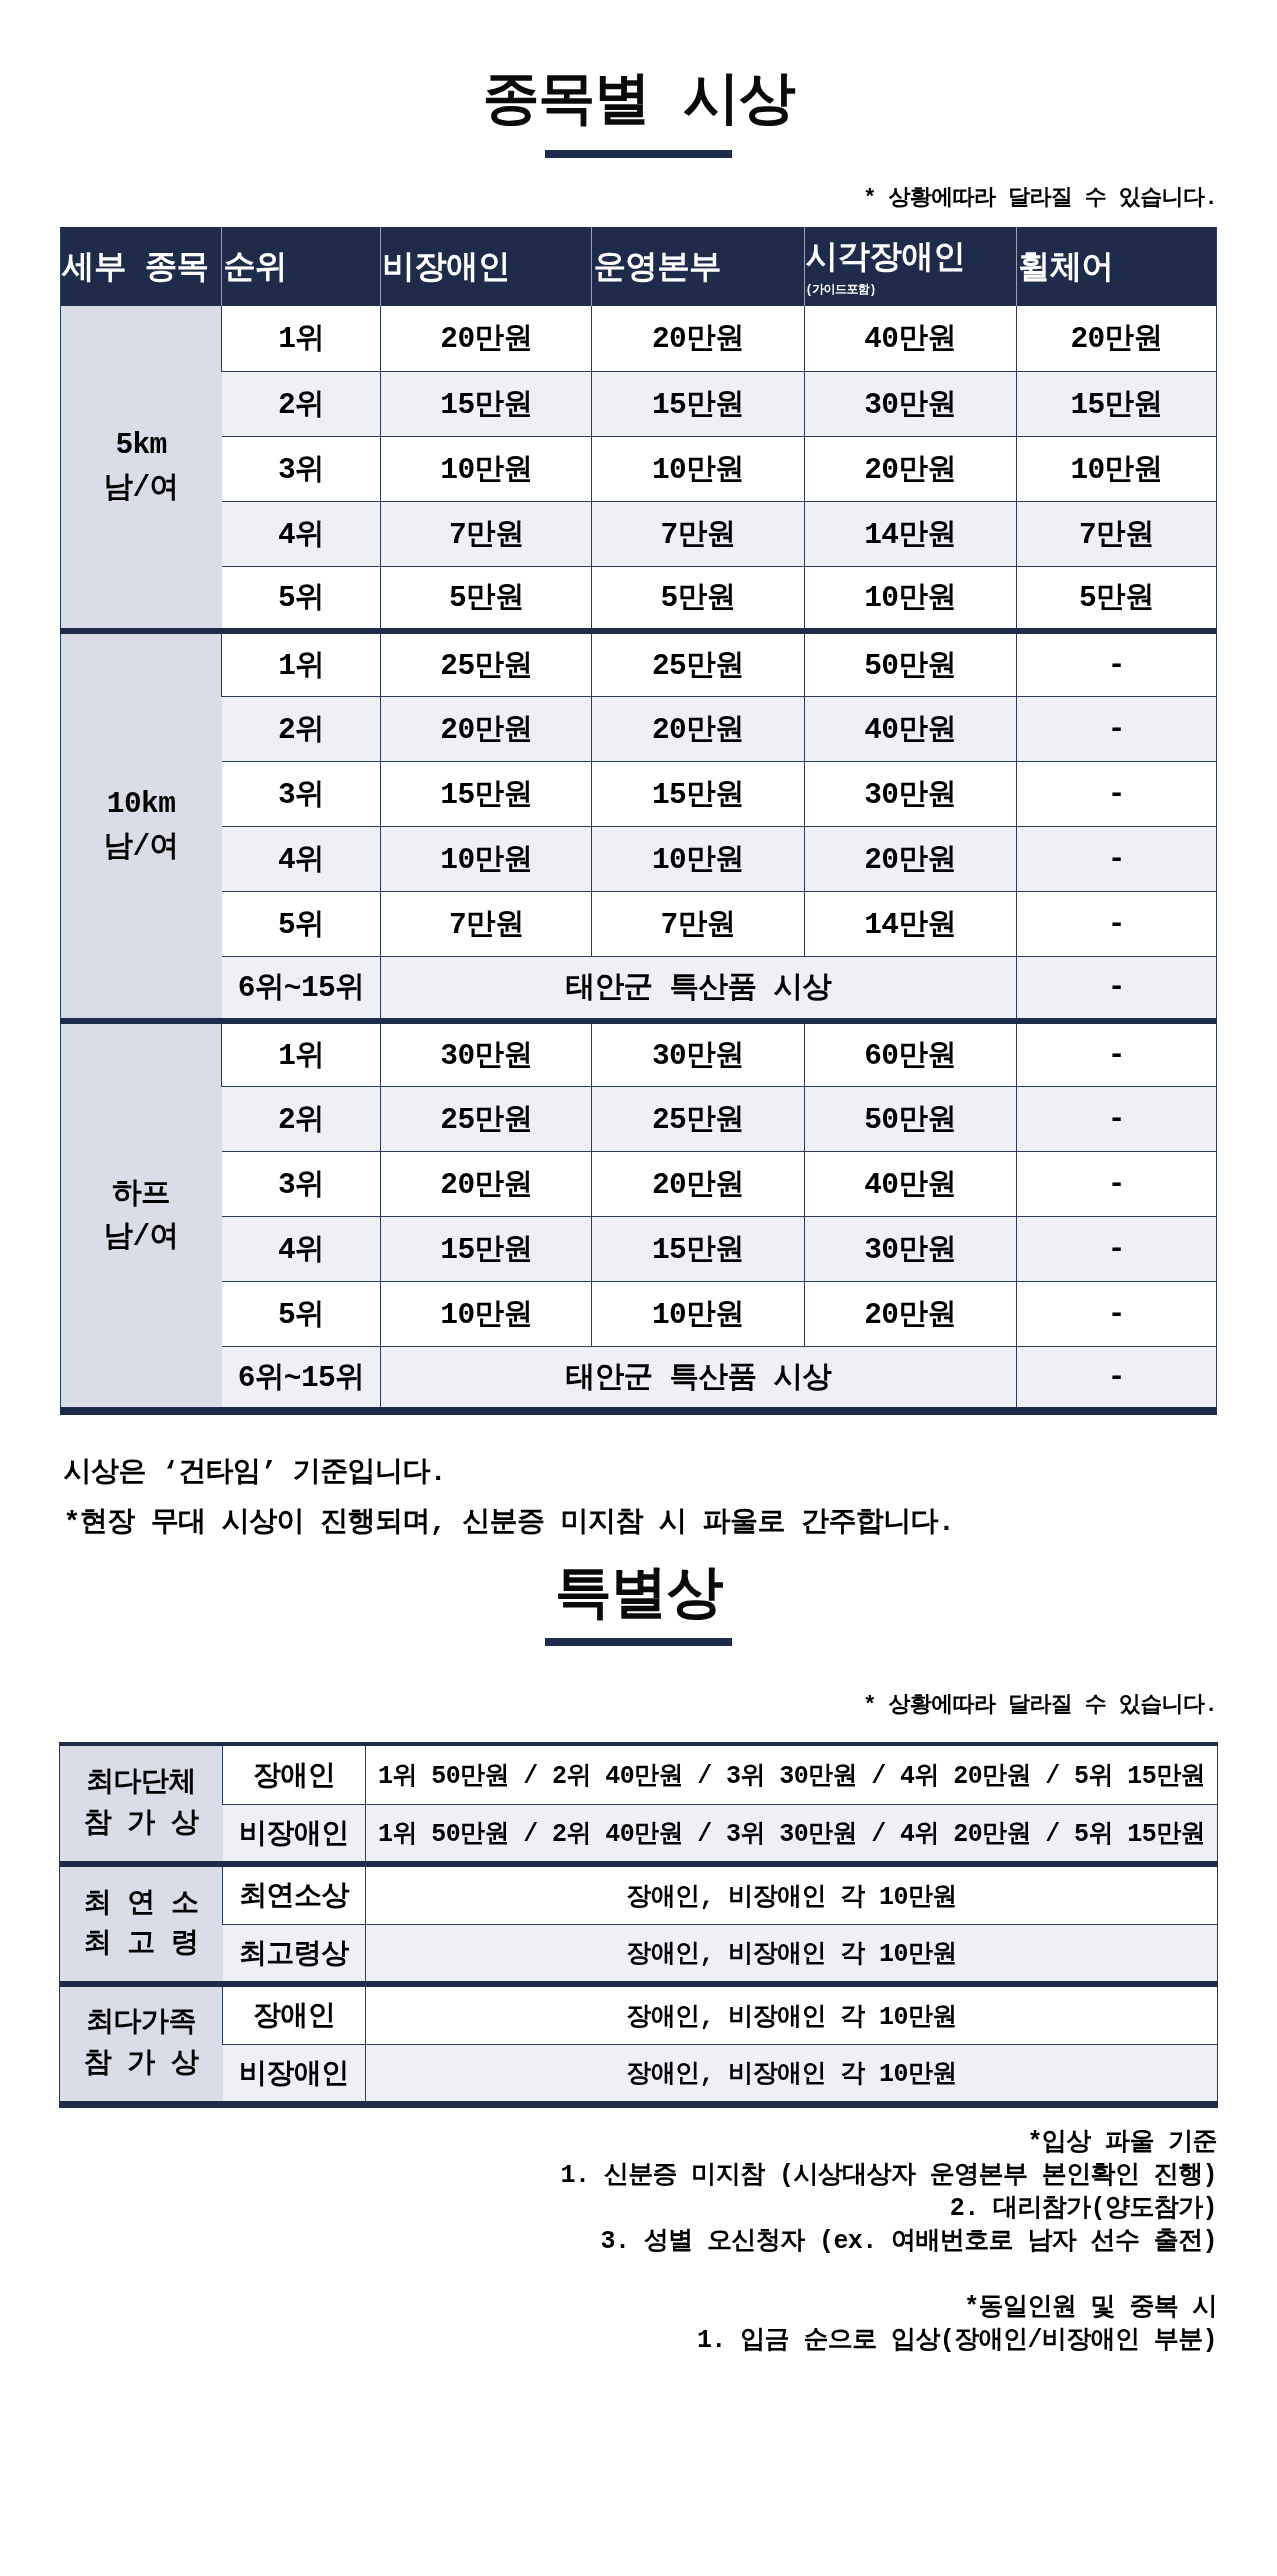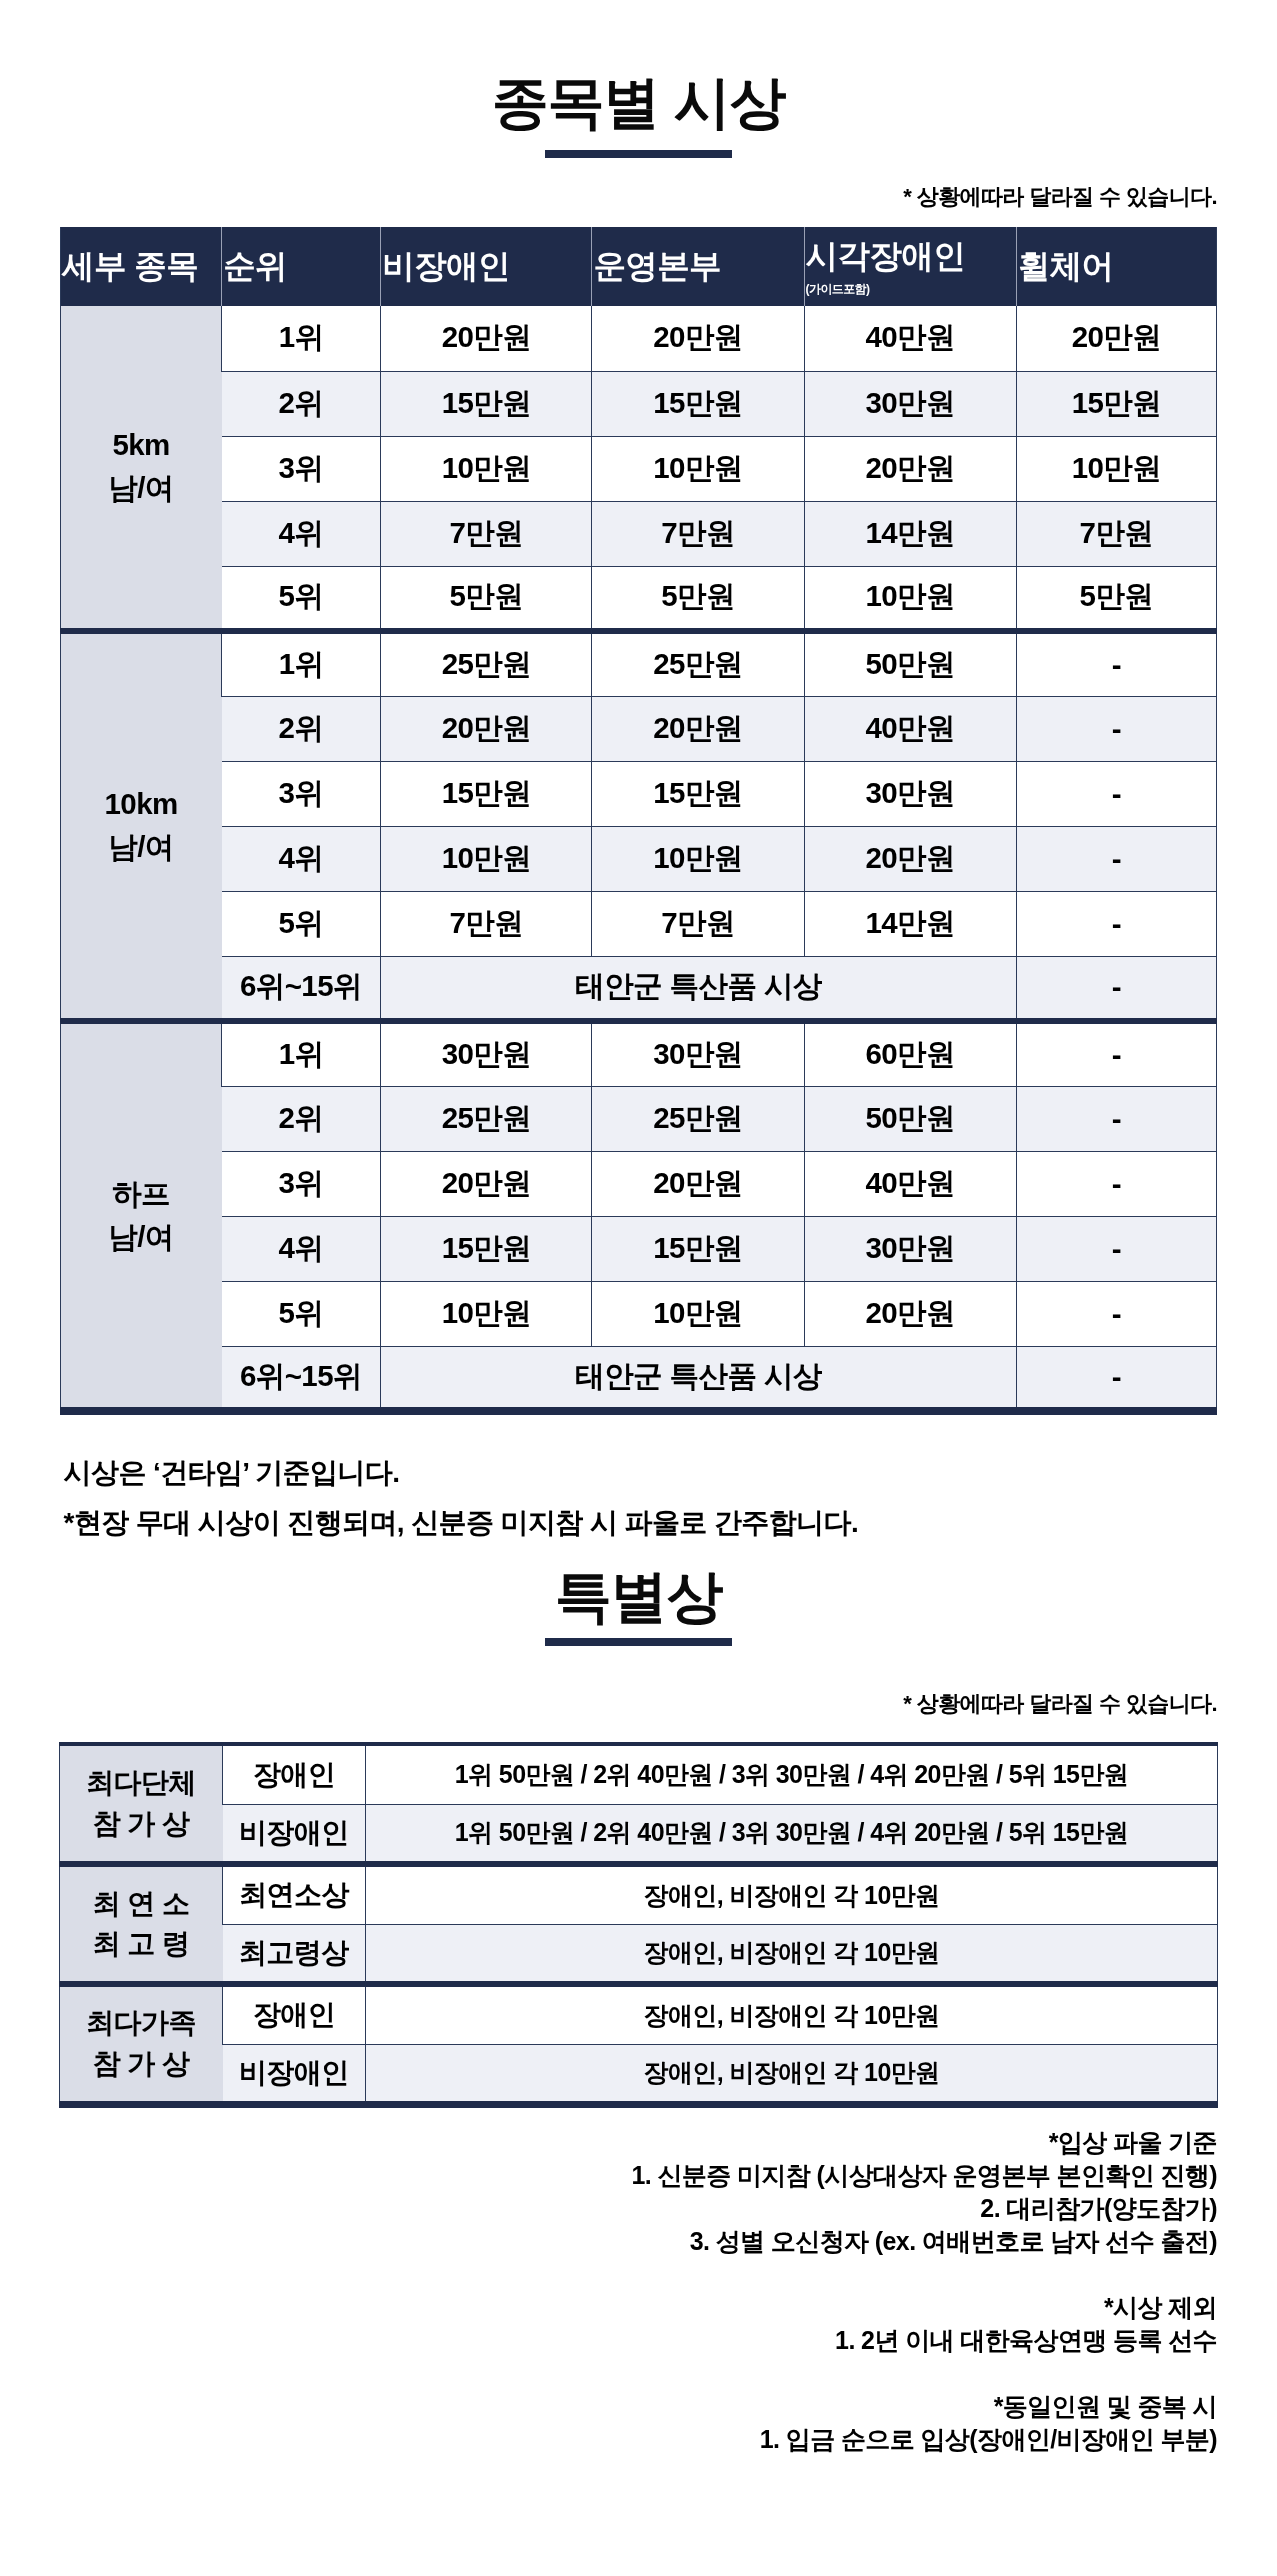--- a/index.html
+++ b/index.html
@@ -2,21 +2,21 @@
 <html style="font-size:9.6px"><head>
 <meta charset="utf-8">
 <style>
   html,body{margin:0;padding:0;background:#ffffff;}
   .page{
     position:relative;
     width:1277px;height:2576px;
     box-sizing:border-box;
     padding-top:73px;
     background:#ffffff;
-    font-family:Liberation Sans, sans-serif;
+    font-family:Liberation Mono, monospace;
     color:#000;
     overflow:hidden;
   }
   
   .big-title{
     margin:0;text-align:center;
     font-size:57px;line-height:1.05;font-weight:800;
     letter-spacing:-1.2px;color:#0a0a0a;
   }
   .title-underline{width:187px;height:7.8px;background:#1f2b4a;margin:17px auto 0;}
@@ -327,23 +327,19 @@
   </table>
 
   <div class="bottom-notes">
     <div class="note-group">
       <div class="note-title">*입상 파울 기준</div>
       <div class="note-item">1. 신분증 미지참 (시상대상자 운영본부 본인확인 진행)</div>
       <div class="note-item">2. 대리참가(양도참가)</div>
       <div class="note-item">3. 성별 오신청자 (ex. 여배번호로 남자 선수 출전)</div>
     </div>
     <div class="note-group">
-      <div class="note-title">*시상 제외</div>
-      <div class="note-item">1. 2년 이내 대한육상연맹 등록 선수</div>
-    </div>
-    <div class="note-group">
       <div class="note-title">*동일인원 및 중복 시</div>
       <div class="note-item">1. 입금 순으로 입상(장애인/비장애인 부분)</div>
     </div>
   </div>
 
 </div>
 
 
 </body></html>

